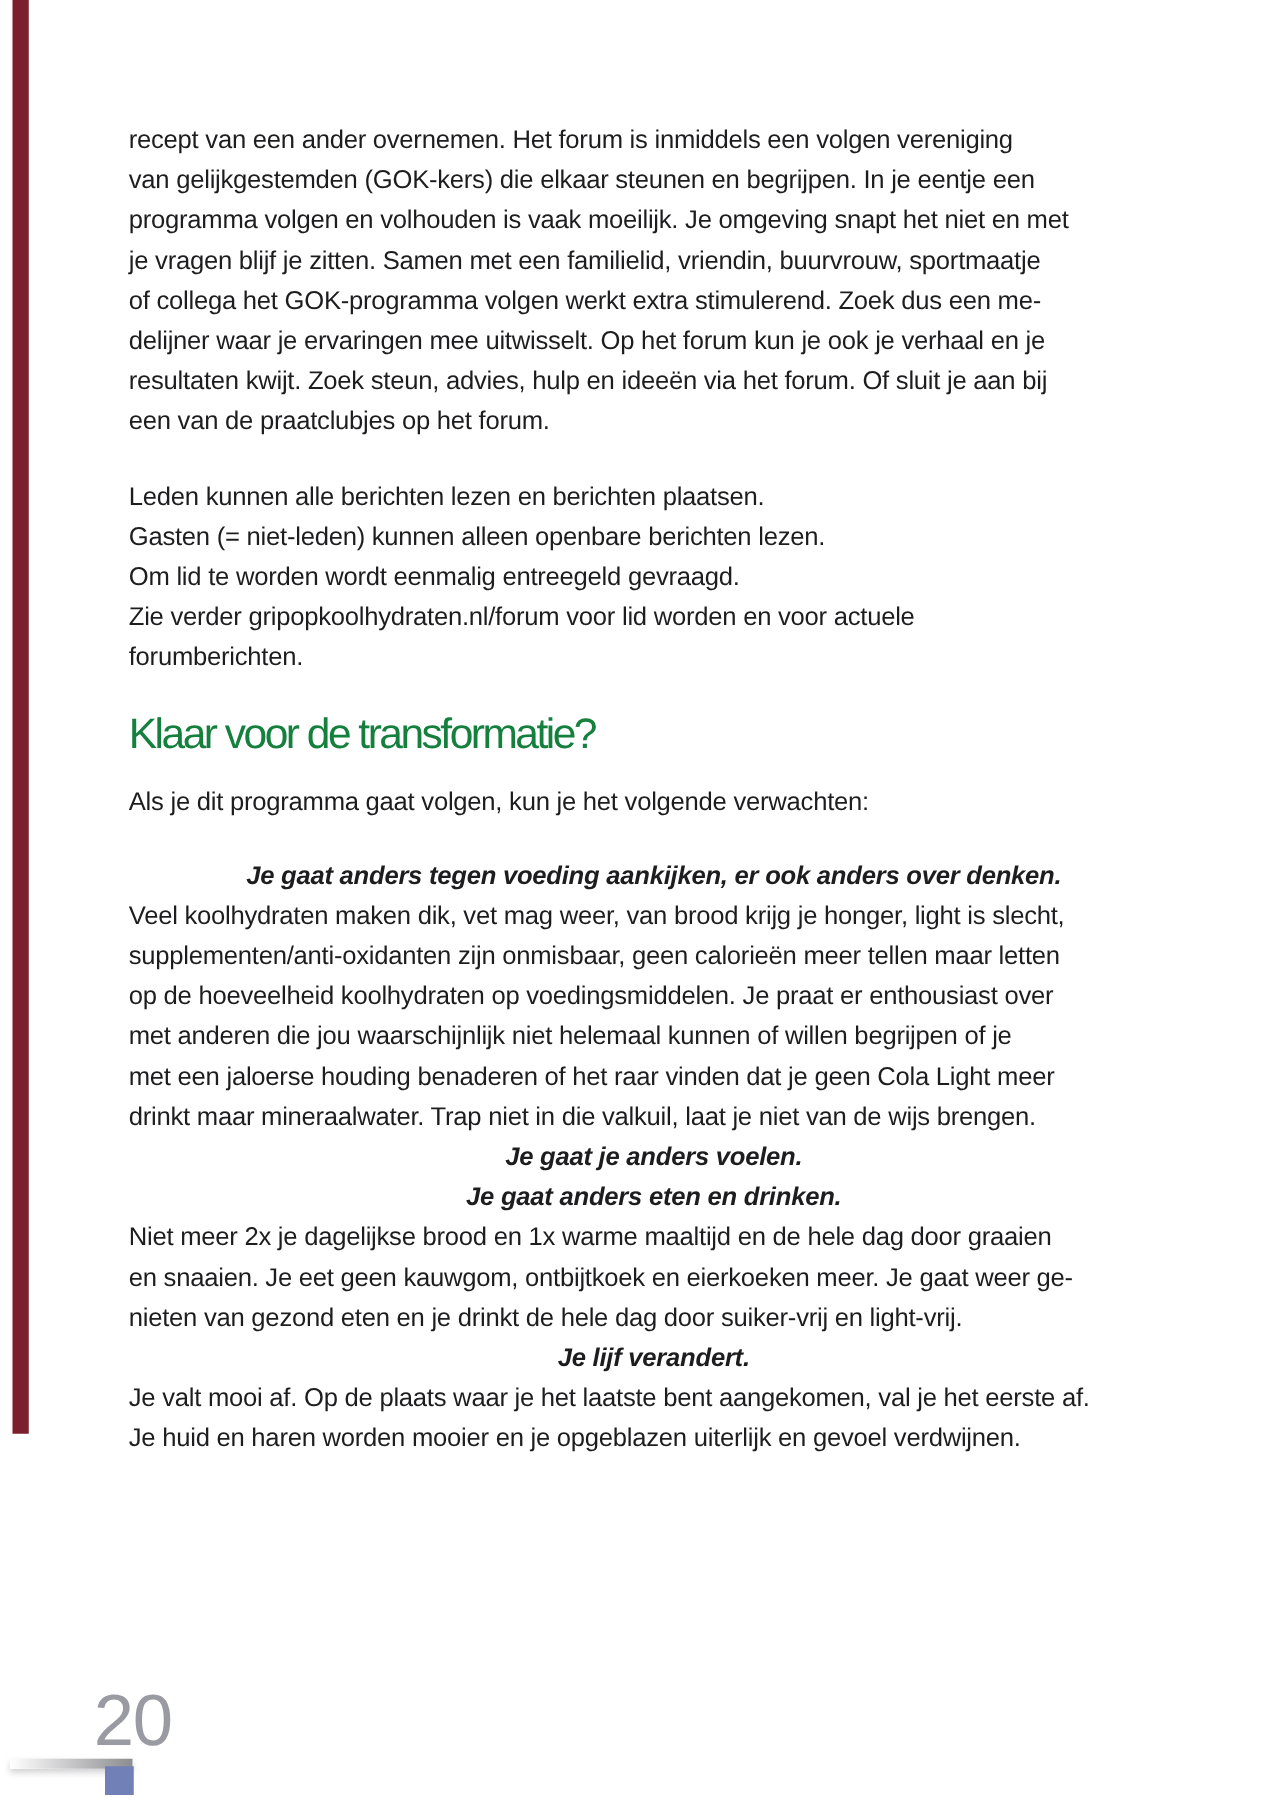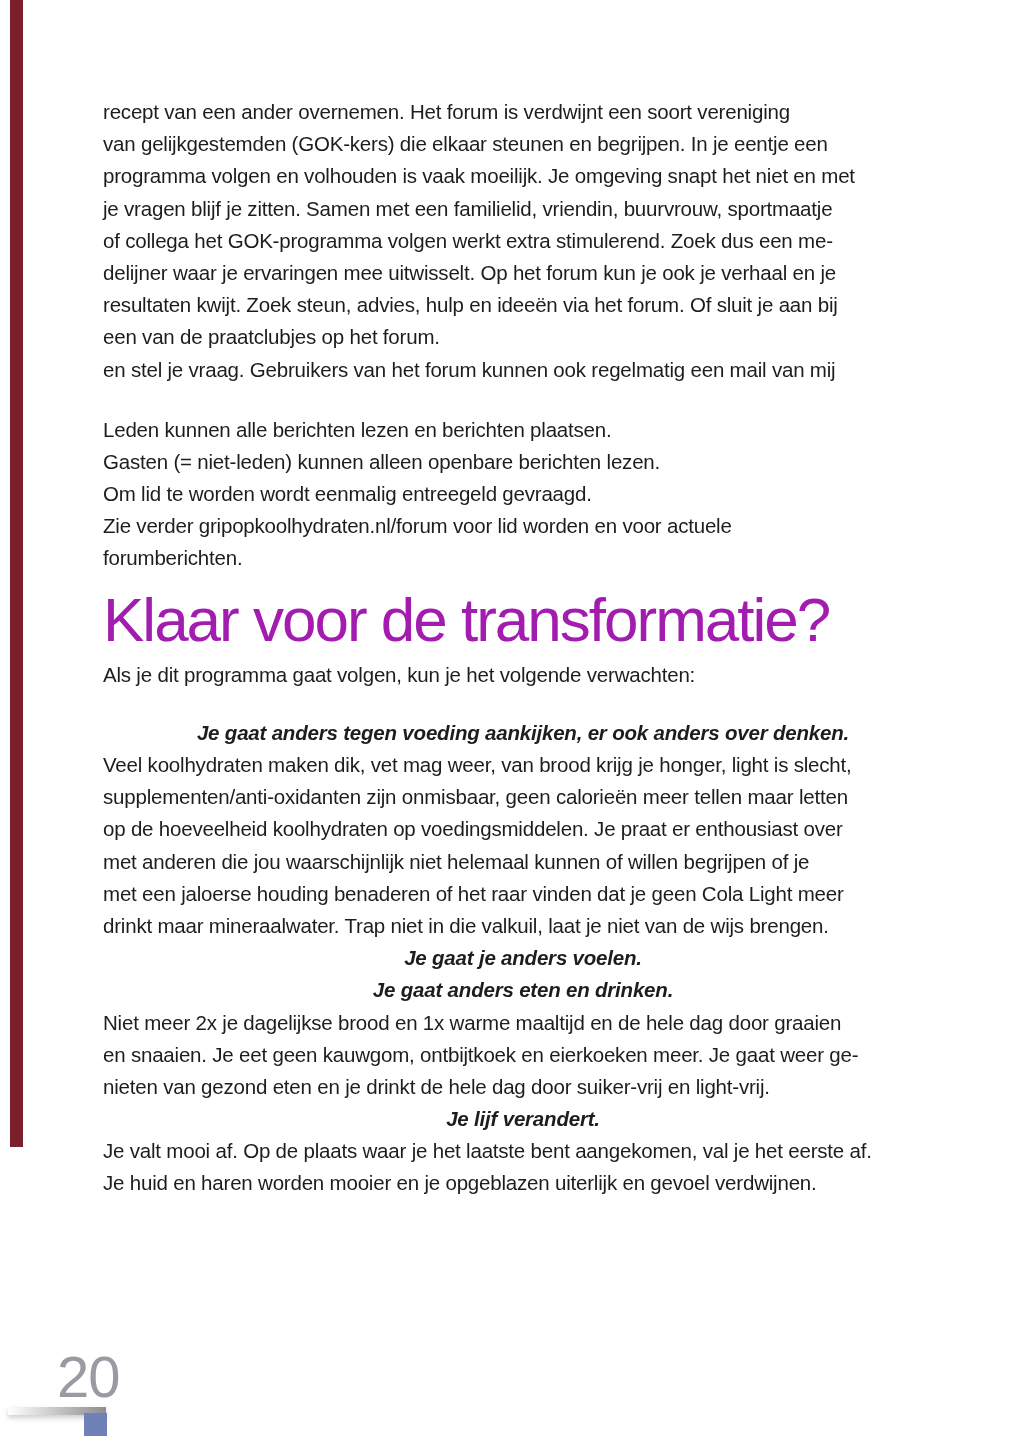--- a/index.html
+++ b/index.html
@@ -10,22 +10,22 @@
   .page{position:absolute;inset:0;background:#ffffff;}
   .edge-stripe{position:absolute;left:10px;top:0;width:13px;height:1147px;}
   .text-column{
     position:absolute;left:103px;top:96px;width:840px;
     color:#1d1d1f;font-size:20.5px;letter-spacing:-0.2px;
   }
   .line{height:32.2px;line-height:32.2px;white-space:nowrap;}
   .spacer-a{height:28px;}
   .spacer-b{height:26px;}
   h1.section-heading{
-    margin:14px 0 0 0;font-weight:400;font-size:62px;line-height:62px;
-    letter-spacing:-2px;color:#a21caf;white-space:nowrap;
+    margin:14px 0 0 0;font-weight:400;font-size:34px;line-height:62px;
+    letter-spacing:-2px;color:#15803d;white-space:nowrap;
   }
   .section-subheading{margin-top:8px;height:32.2px;line-height:32.2px;white-space:nowrap;}
   .expectation-title{
     font-weight:700;font-style:italic;height:32.2px;line-height:32.2px;white-space:nowrap;text-align:center;
   }
   .footer-number{
     position:absolute;left:57px;top:1348px;font-size:58px;line-height:58px;
     letter-spacing:-1px;font-weight:400;
   }
   .footer-rule{
@@ -38,29 +38,28 @@
 </head>
 <body>
 
 <div class="page">
 
   <div class="edge-stripe" style="background-color: rgb(122, 31, 43);"></div>
 
   <div class="text-column">
 
     <div>
-        <div class="line">recept van een ander overnemen. Het forum is verdwijnt een soort vereniging</div>
+        <div class="line">recept van een ander overnemen. Het forum is inmiddels een volgen vereniging</div>
         <div class="line">van gelijkgestemden (GOK-kers) die elkaar steunen en begrijpen. In je eentje een</div>
         <div class="line">programma volgen en volhouden is vaak moeilijk. Je omgeving snapt het niet en met</div>
         <div class="line">je vragen blijf je zitten. Samen met een familielid, vriendin, buurvrouw, sportmaatje</div>
         <div class="line">of collega het GOK-programma volgen werkt extra stimulerend. Zoek dus een me-</div>
         <div class="line">delijner waar je ervaringen mee uitwisselt. Op het forum kun je ook je verhaal en je</div>
         <div class="line">resultaten kwijt. Zoek steun, advies, hulp en ideeën via het forum. Of sluit je aan bij</div>
         <div class="line">een van de praatclubjes op het forum.</div>
-        <div class="line">en stel je vraag. Gebruikers van het forum kunnen ook regelmatig een mail van mij</div>
       </div>
 
     <div class="spacer-a"></div>
 
     <div>
         <div class="line">Leden kunnen alle berichten lezen en berichten plaatsen.</div>
         <div class="line">Gasten (= niet-leden) kunnen alleen openbare berichten lezen.</div>
         <div class="line">Om lid te worden wordt eenmalig entreegeld gevraagd.</div>
         <div class="line">Zie verder gripopkoolhydraten.nl/forum voor lid worden en voor actuele</div>
         <div class="line">forumberichten.</div>
@@ -100,19 +99,19 @@
     <div>
       <div class="expectation-title">Je lijf verandert.</div>
       <div>
           <div class="line">Je valt mooi af. Op de plaats waar je het laatste bent aangekomen, val je het eerste af.</div>
           <div class="line">Je huid en haren worden mooier en je opgeblazen uiterlijk en gevoel verdwijnen.</div>
         </div>
     </div>
 
   </div>
 
-  <div class="footer-number" style="color: rgb(154, 154, 162);">20</div>
+  <div class="footer-number" style="color: rgb(154, 154, 162); margin-left: 18px;">20</div>
 
   <div class="footer-rule"></div>
 
   <div class="chapter-square" style="background-color: rgb(114, 128, 184);"></div>
 
 </div>
 
 </body></html>

